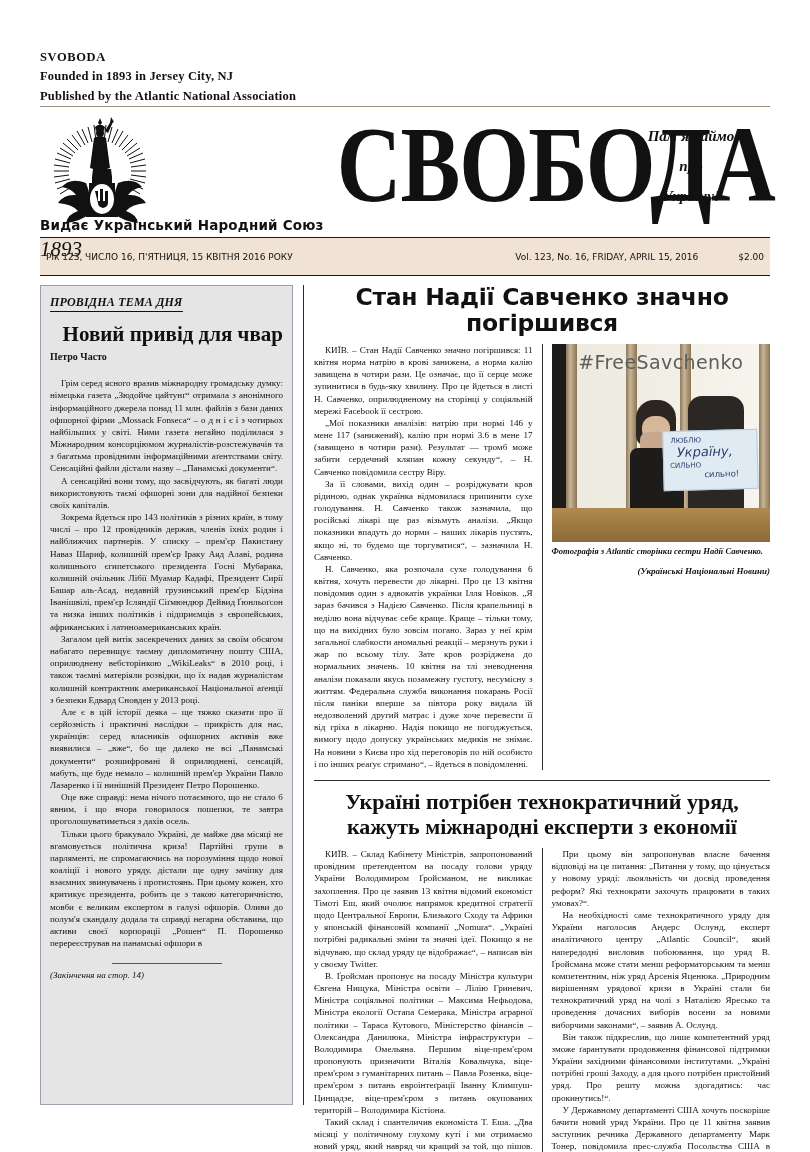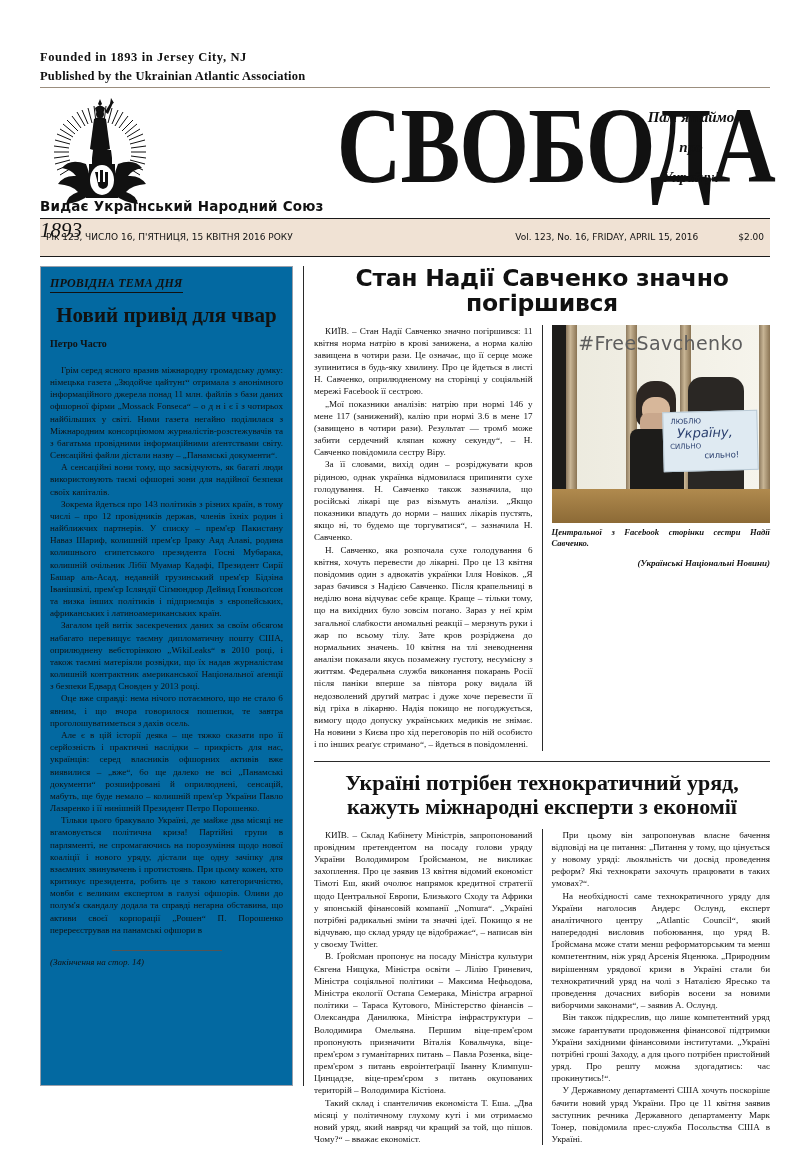--- a/index.html
+++ b/index.html
@@ -43,24 +43,24 @@
                   font-style:italic; font-size:21px; font-weight:normal; top:-1px; pointer-events:none; }
   .datebar .right { margin-left:auto; display:flex; gap:40px; padding-right:6px; white-space:nowrap; }
 
   
   .content { display:flex; margin-top:9px; height:820px; }
   .colL { width:253px; flex:0 0 253px; }
   .vrule { width:1px; background:#2a2a2a; margin:0 10px; }
   .colR { flex:1; }
 
   
-  .feature { background:#0369a1; border:1px solid #9aa0ab; padding:6px 9px 8px 9px; height:100%; }
+  .feature { background:#e5e5e5; border:1px solid #9aa0ab; padding:6px 9px 8px 9px; height:100%; }
   .kicker { font-family:"Liberation Serif",serif; font-weight:bold; font-style:italic; font-size:12px;
             border-bottom:1.4px solid #111; display:inline-block; padding-bottom:1px; margin-bottom:9px; letter-spacing:.2px; }
-  .feat-head { font-family:"Liberation Serif","DejaVu Serif",serif; font-weight:bold; font-size:21px; line-height:1.1; text-align:center; margin:2px 0 11px; }
+  .feat-head { font-family:"Liberation Serif","DejaVu Serif",serif; font-weight:bold; font-size:21px; line-height:1.1; text-align:right; margin:2px 0 5px; }
   .byline { font-family:"Liberation Serif",serif; font-weight:bold; font-size:10px; margin-bottom:15px; }
   .body-txt { font-family:"Liberation Serif","DejaVu Serif",serif; font-size:9.1px; line-height:1.34; text-align:justify; }
   .body-txt p { margin:0; text-indent:11px; }
   .contin { text-align:left; font-family:"Liberation Serif",serif; font-weight:normal; font-style:italic; font-size:9px; margin-top:7px; padding-top:7px; }
   .contin-rule { width:110px; height:1px; background:#555; margin:0 auto 6px; }
 
   
   .headline-sans { font-family:"DejaVu Sans","Liberation Sans",sans-serif; font-weight:bold; font-size:23.5px;
                    line-height:1.08; text-align:center; letter-spacing:-.3px; margin-bottom:8px; }
   .headline-serif { font-family:"Liberation Serif","DejaVu Serif",serif; font-weight:bold; font-size:22px;
@@ -94,22 +94,23 @@
   .sign .l3 { font-size:7px; margin:2px 0 0 6px; }
   .sign .l4 { font-size:8.5px; margin:0 0 0 40px; }
   .face { position:absolute; }
 </style>
 </head>
 <body>
 
 <div class="page">
 
   <div class="pub-info">
+    <div>SVOBODA</div>
     <div>Founded in 1893 in Jersey City, NJ</div>
-    <div>Published by the Ukrainian Atlantic Association</div>
+    <div>Published by the Atlantic National Association</div>
   </div>
 
   <div class="rule-thin"></div>
 
   <div class="nameplate">
 
     <div class="emblem">
       <svg viewBox="0 0 104 118" width="104" height="118">
         <g stroke="#111" stroke-width="1">
 
@@ -206,22 +207,22 @@
     <div class="colL">
       <div class="feature">
         <div class="kicker">ПРОВІДНА ТЕМА ДНЯ</div>
         <div class="feat-head">Новий привід для чвар</div>
         <div class="byline">Петро Часто</div>
         <div class="body-txt">
           <p>Грім серед ясного вразив міжнародну громадську думку: німецька газета „Зюдойче цайтунґ“ отримала з анонімного інформаційного джерела понад 11 млн. файлів з бази даних офшорної фірми „Mossack Fonseca“ – о д н і є ї з чотирьох найбільших у світі. Ними газета негайно поділилася з Міжнародним консорціюмом журналістів-розстежувачів та з багатьма провідними інформаційними аґентствами світу. Сенсаційні файли дістали назву – „Панамські документи“.</p>
           <p>А сенсаційні вони тому, що засвідчують, як багаті люди використовують таємі офшорні зони для надійної безпеки своїх капіталів.</p>
           <p>Зокрема йдеться про 143 політиків з різних країн, в тому числі – про 12 провідників держав, членів їхніх родин і найближчих партнерів. У списку – прем'єр Пакистану Наваз Шариф, колишній прем'єр Іраку Аяд Алаві, родина колишнього єгипетського президента Госні Мубарака, колишній очільник Лібії Муамар Кадафі, Президент Сирії Башар аль-Асад, недавній грузинський прем'єр Бідзіна Іванішвілі, прем'єр Ісляндії Сіґмюндюр Дейвид Ґюнльоґсон та низка інших політиків і підприємців з європейських, африканських і латиноамериканських країн.</p>
           <p>Загалом цей витік засекречених даних за своїм обсягом набагато перевищує таємну дипломатичну пошту США, оприлюднену вебсторінкою „WikiLeaks“ в 2010 році, і також таємні матеріяли розвідки, що їх надав журналістам колишній контрактник американської Національної аґенції з безпеки Едвард Сновден у 2013 році.</p>
+          <p>Але є в цій історії деяка – ще тяжко сказати про її серйозність і практичні наслідки – прикрість для нас, українців: серед власників офшорних активів вже виявилися – „вже“, бо ще далеко не всі „Панамські документи“ розшифровані й оприлюднені, сенсацій, мабуть, ще буде немало – колишній прем'єр України Павло Лазаренко і її нинішній Президент Петро Порошенко.</p>
           <p>Оце вже справді: нема нічого потаємного, що не стало б явним, і що вчора говорилося пошепки, те завтра проголошуватиметься з дахів осель.</p>
-          <p>Але є в цій історії деяка – ще тяжко сказати про її серйозність і практичні наслідки – прикрість для нас, українців: серед власників офшорних активів вже виявилися – „вже“, бо ще далеко не всі „Панамські документи“ розшифровані й оприлюднені, сенсацій, мабуть, ще буде немало – колишній прем'єр України Павло Лазаренко і її нинішній Президент Петро Порошенко.</p>
           <p>Тільки цього бракувало Україні, де майже два місяці не вгамовується політична криза! Партійні групи в парляменті, не спромагаючись на порозуміння щодо нової коаліції і нового уряду, дістали ще одну зачіпку для взаємних звинувачень і протистоянь. При цьому кожен, хто критикує президента, робить це з такою категоричністю, мовби є великим експертом в галузі офшорів. Оливи до полум'я скандалу додала та справді негарна обставина, що активи своєї корпорації „Рошен“ П. Порошенко перереєстрував на панамські офшори в</p>
         </div>
         <div class="contin">
           <div class="contin-rule"></div>
           <span>(Закінчення на стор. 14)</span>
         </div>
       </div>
     </div>
 
     <div class="vrule"></div>
@@ -263,21 +264,21 @@
 
                 <div class="hashtag">#FreeSavchenko</div>
 
                 <div class="sign">
                   <span class="l1">ЛЮБЛЮ</span>
                   <span class="l2">Україну,</span>
                   <span class="l3">СИЛЬНО</span>
                   <span class="l4">сильно!</span>
                 </div>
               </div>
-              <div class="caption">Центральної з Facebook сторінки сестри Надії Савченко.</div>
+              <div class="caption">Фотографія з Atlantic сторінки сестри Надії Савченко.</div>
             </div>
 
             <div class="body-txt" style="margin-top:9px;">
               <p></p>
             </div>
             <div class="credit">(Українські Національні Новини)</div>
           </div>
         </div>
       </div>
 

